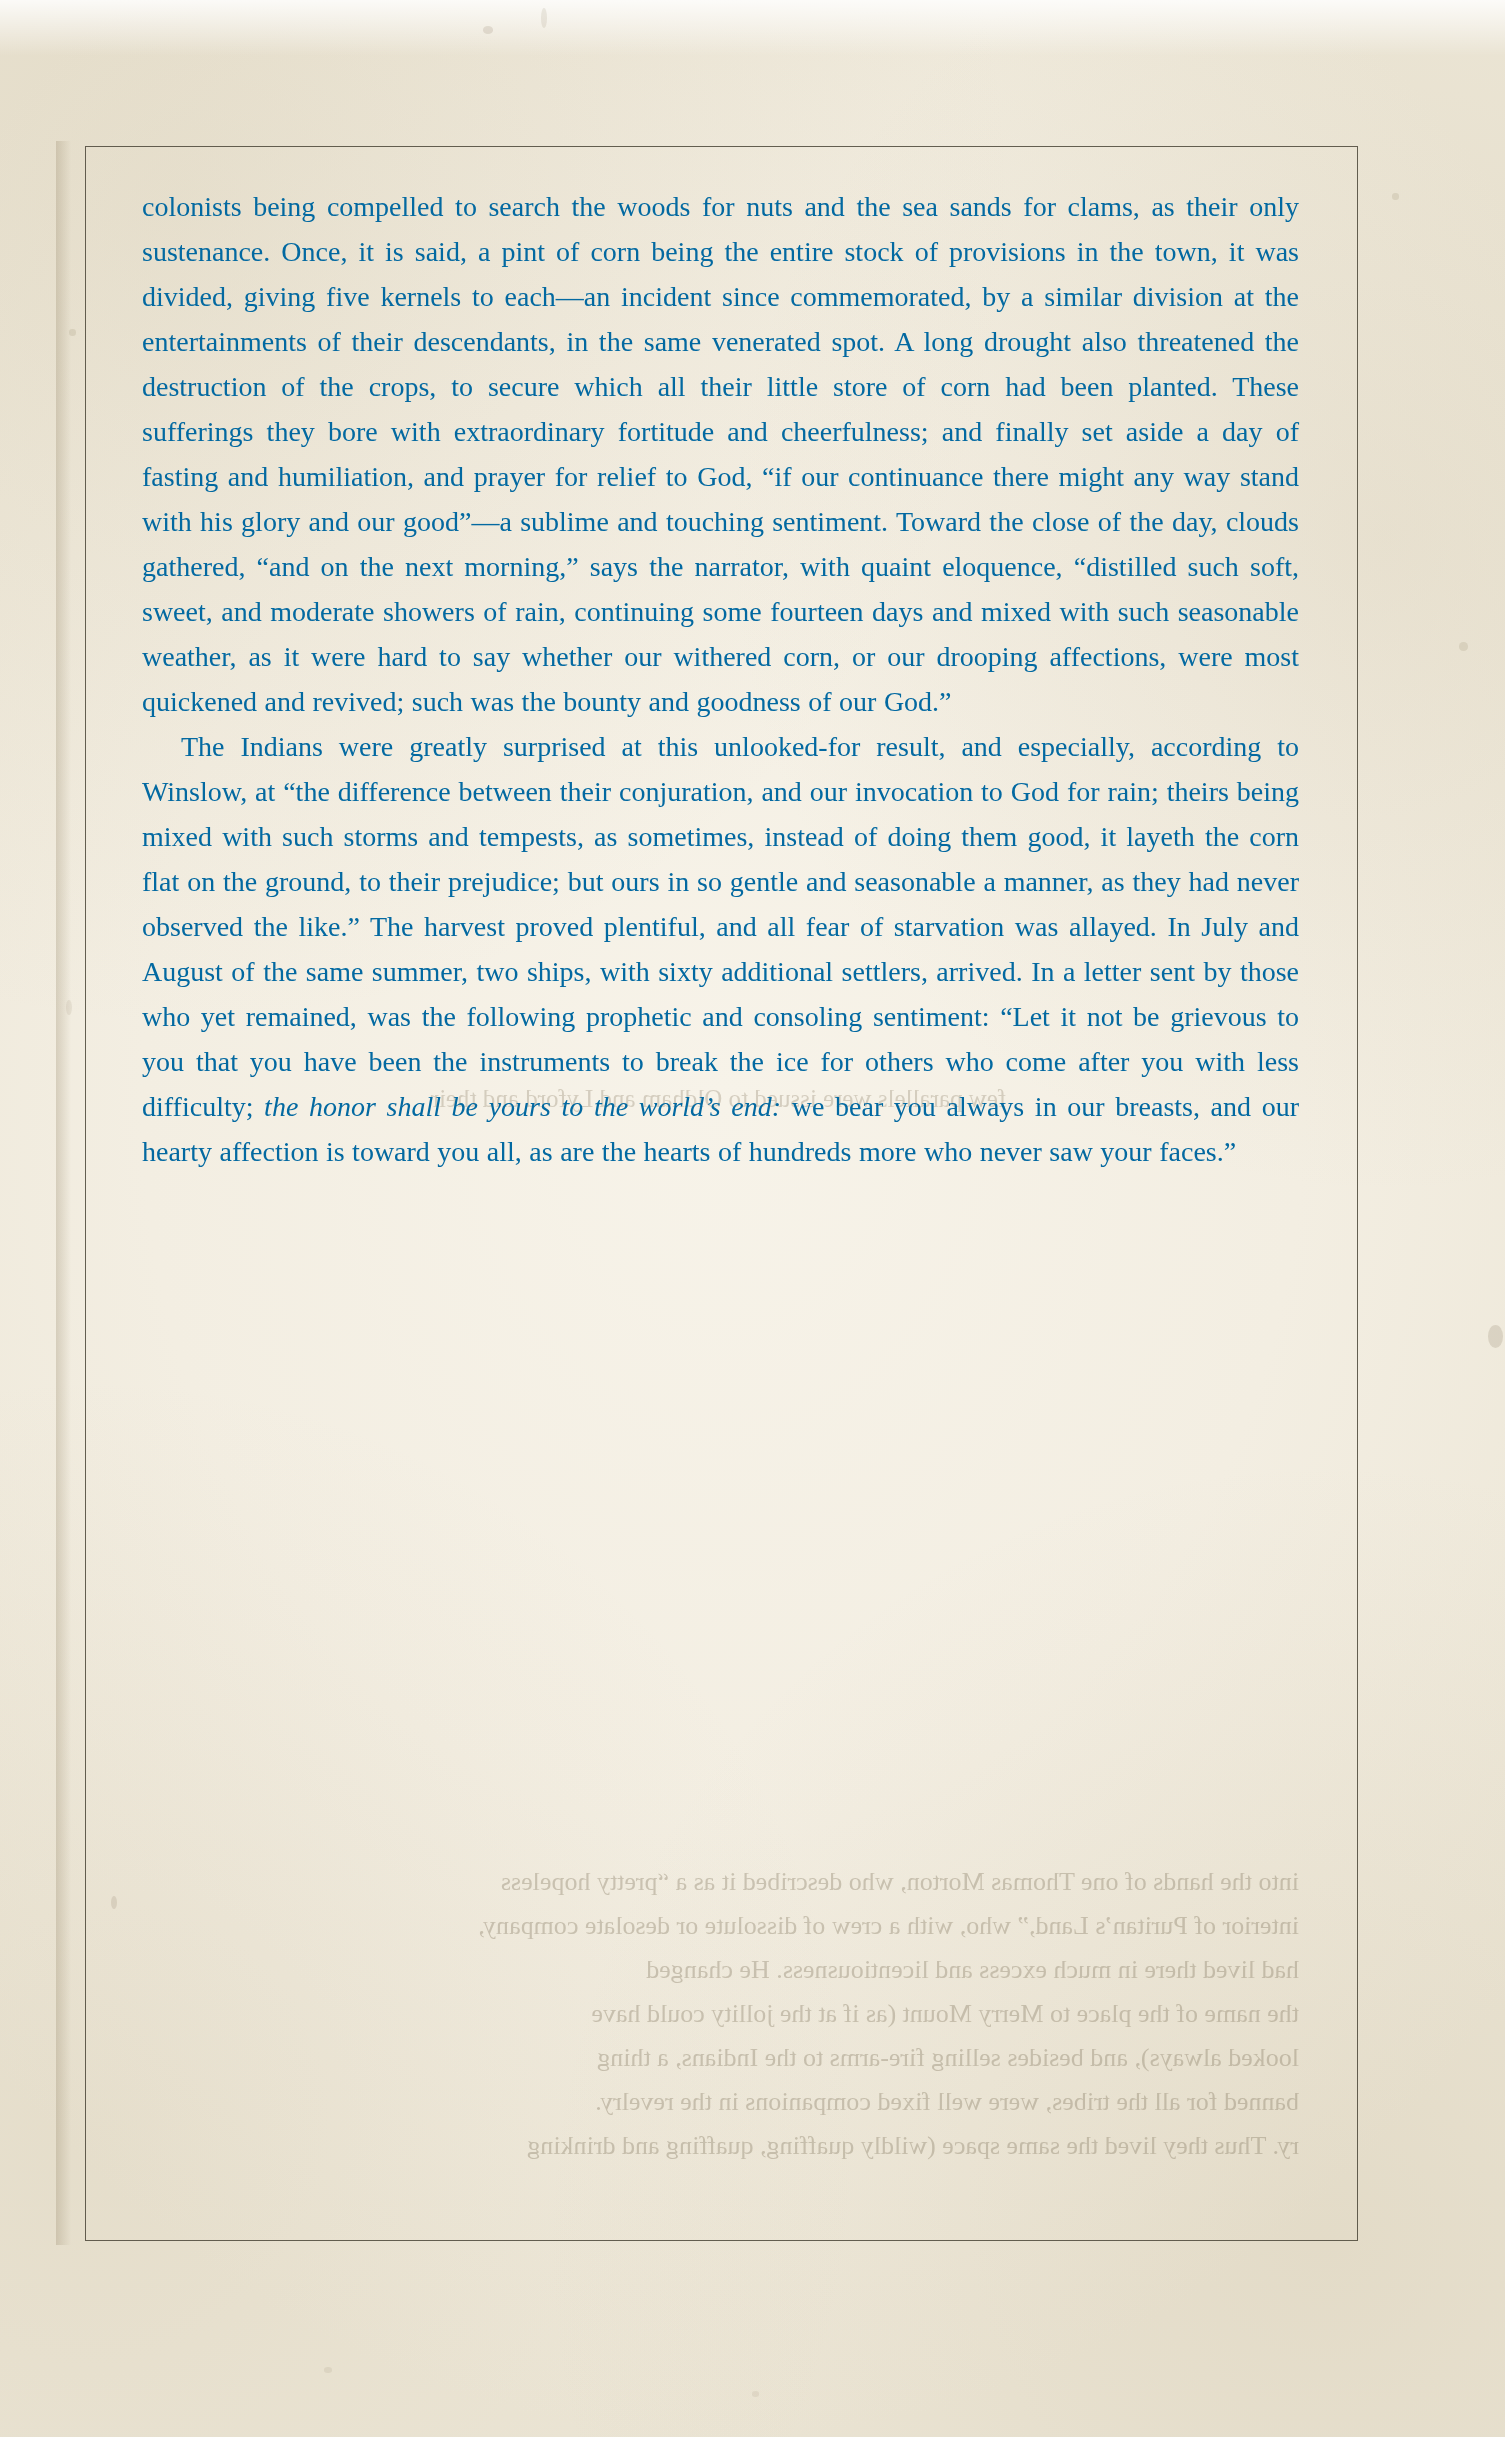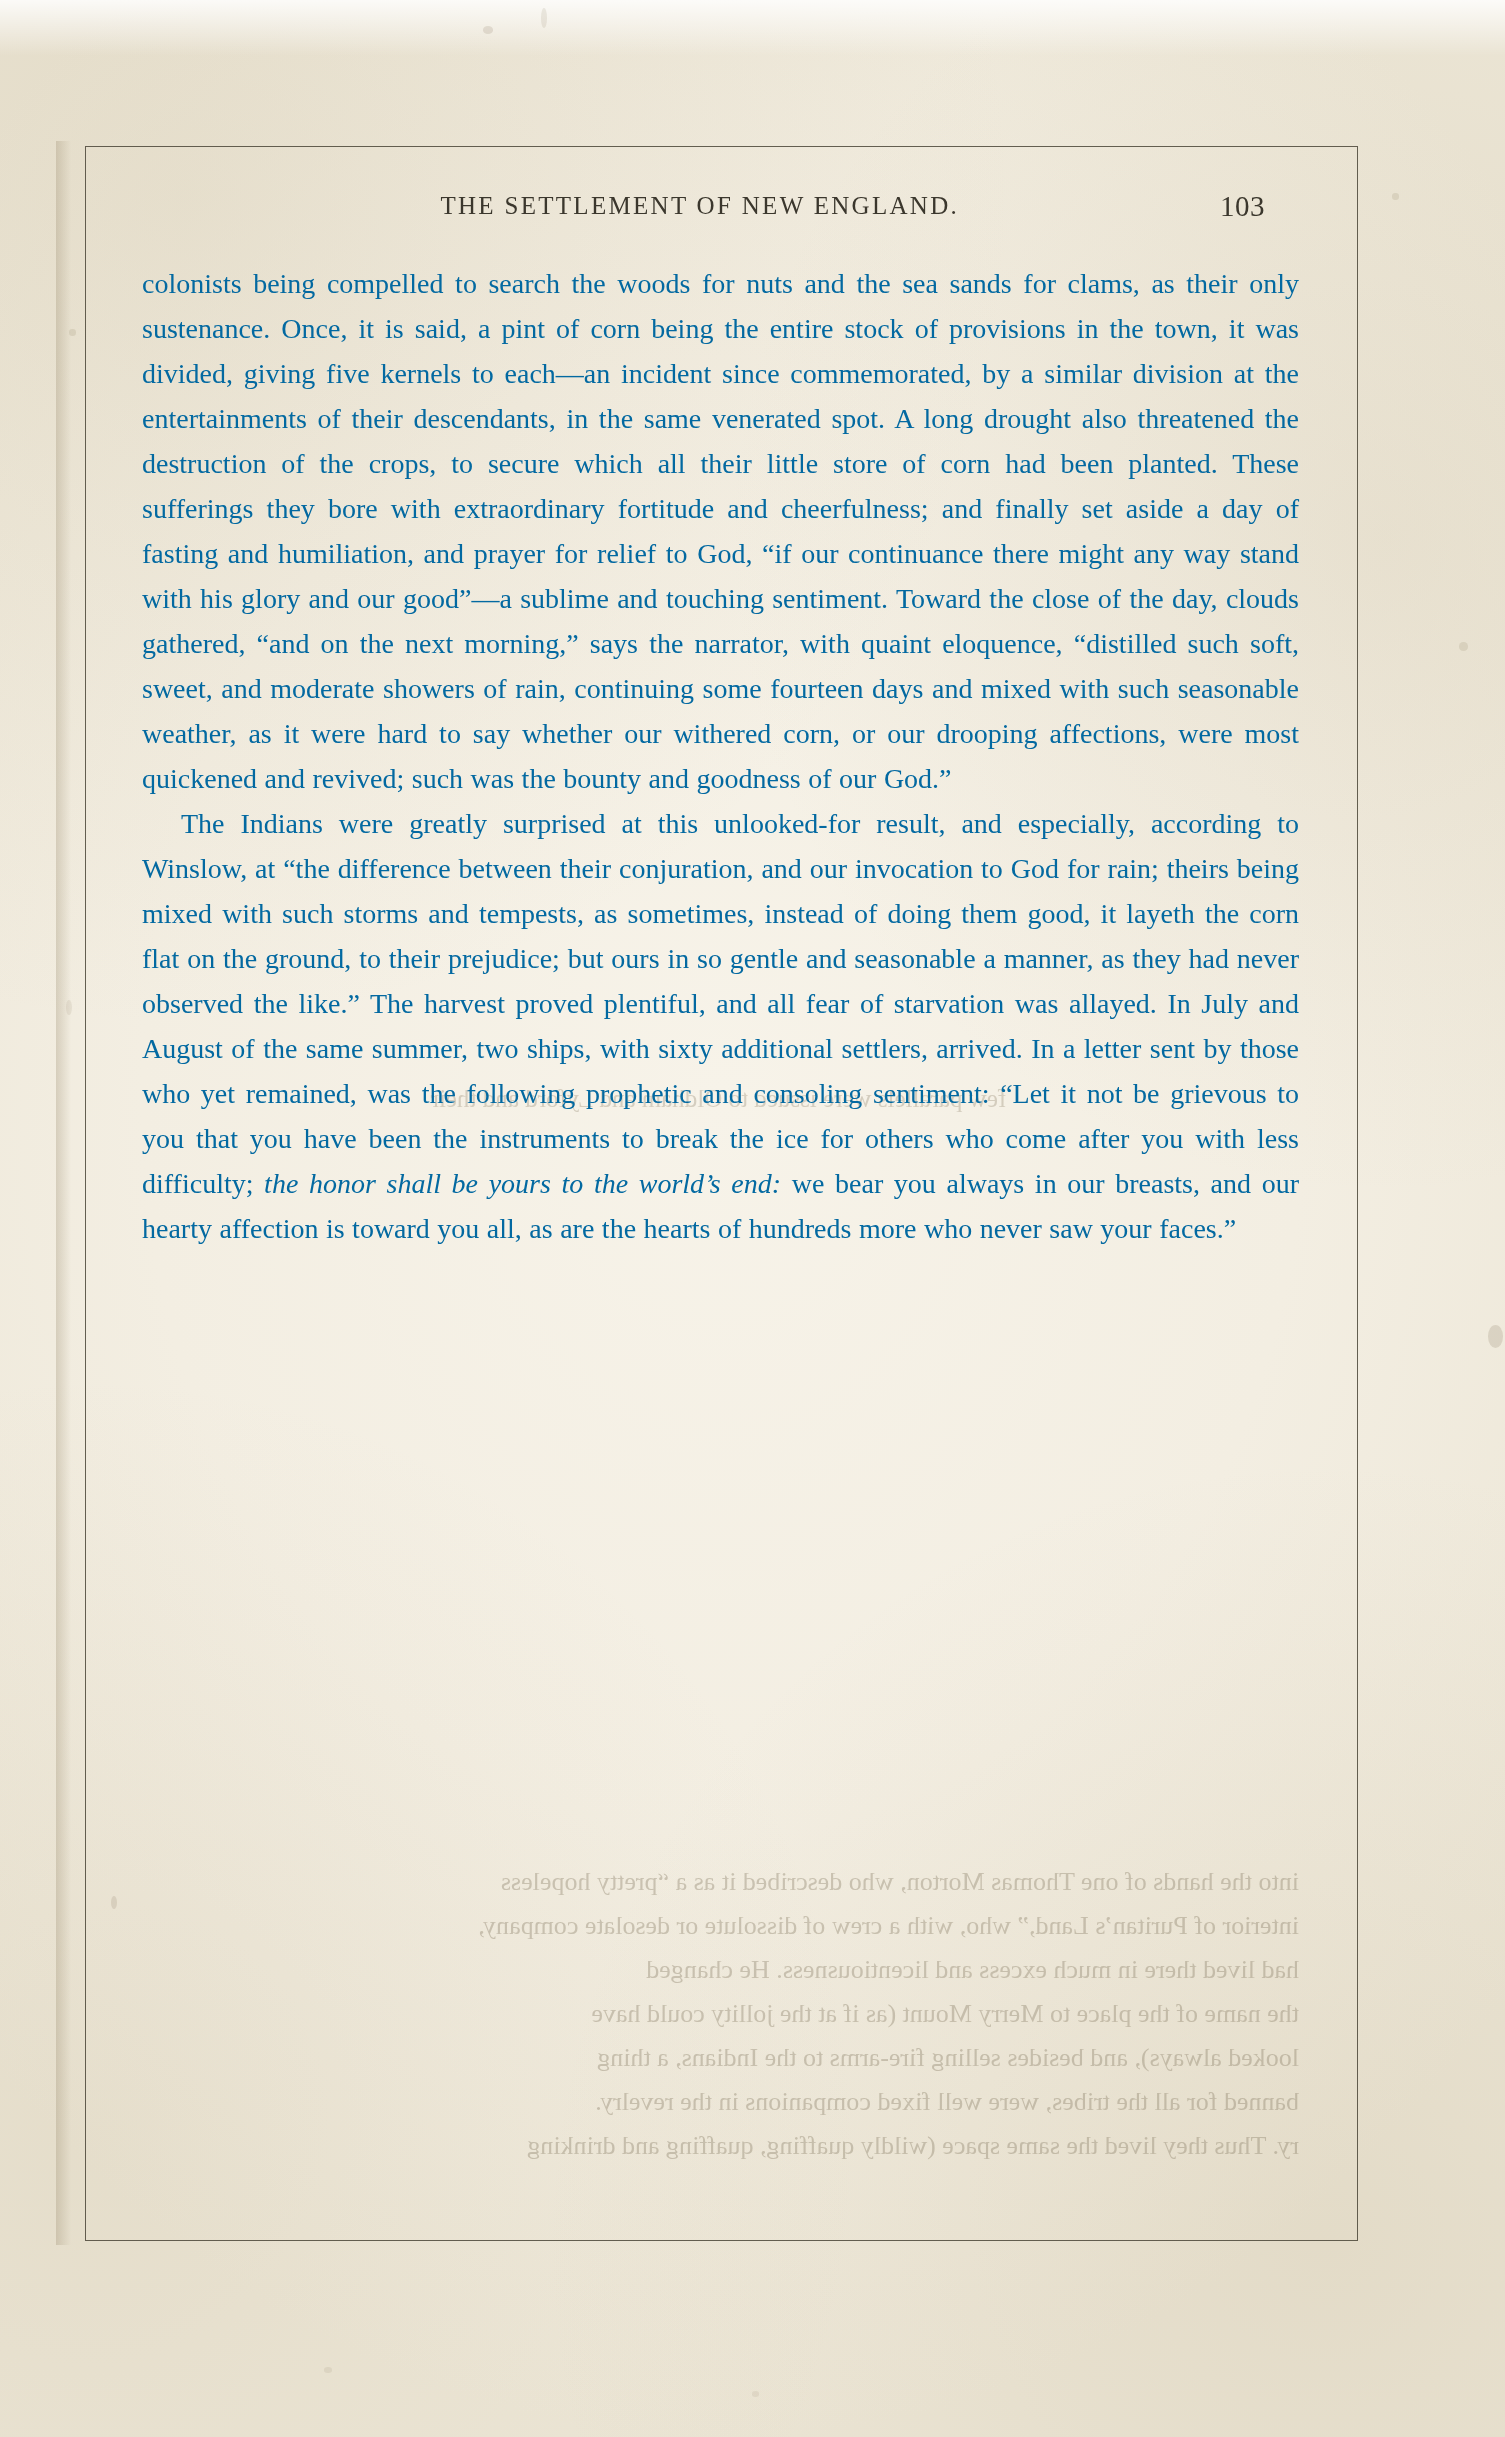--- a/index.html
+++ b/index.html
@@ -173,24 +173,20 @@
 <div class="speck" style="left:111px; top:1896px; width:5.6px; height:13px; opacity:.45;"></div>
 <div class="speck" style="left:324px; top:2367px; width:7.5px; height:5.6px; opacity:.3;"></div>
 <div class="speck" style="left:752px; top:2391px; width:6.6px; height:5.6px; opacity:.28;"></div>
 
 <div class="text-frame"></div>
 
 <div class="showthrough-mid">few parallels were issued to Oldham and Lyford and their</div>
 
 <div class="content">
 
-  <div class="running-head">
-    <div class="head-title">THE SETTLEMENT OF NEW ENGLAND.</div>
-    <div class="page-number">103</div>
-  </div>
 
   <div class="body-text">
     <p>colonists being compelled to search the woods for nuts and the sea sands for clams, as their only sustenance. Once, it is said, a pint of corn being the entire stock of provisions in the town, it was divided, giving five kernels to each—an incident since commemorated, by a similar division at the entertainments of their descendants, in the same venerated spot. A long drought also threatened the destruc­tion of the crops, to secure which all their little store of corn had been planted. These sufferings they bore with extraordinary forti­tude and cheerfulness; and finally set aside a day of fasting and humiliation, and prayer for relief to God, “if our continuance there might any way stand with his glory and our good”—a sublime and touching sentiment. Toward the close of the day, clouds gathered, “and on the next morning,” says the narrator, with quaint eloquence, “distilled such soft, sweet, and moderate showers of rain, continuing some fourteen days and mixed with such seasonable weather, as it were hard to say whether our withered corn, or our drooping affec­tions, were most quickened and revived; such was the bounty and goodness of our God.”</p>
     <p class="indent"><span>The Indians were greatly surprised at this unlooked-for result, and especially, according to Winslow, at “the difference between their conjuration, and our invocation to God for rain; theirs being mixed with such storms and tempests, as sometimes, instead of doing them good, it layeth the corn flat on the ground, to their prejudice; but ours in so gentle and seasonable a manner, as they had never ob­served the like.” The harvest proved plentiful, and all fear of starvation was allayed. In July and August of the same summer, two ships, with sixty additional settlers, arrived. In a letter sent by those who yet remained, was the following prophetic and consoling sentiment: “Let it not be grievous to you that you have been the instruments to break the ice for others who come after you with less difficulty; </span><span class="italic">the honor shall be yours to the world’s end:</span><span> we bear you always in our breasts, and our hearty affection is toward you all, as are the hearts of hundreds more who never saw your faces.”</span></p>
   </div>
 
 </div>
 
 <div class="showthrough">
   <span class="line">into the hands of one Thomas Morton, who described it as a “pretty hopeless</span>

